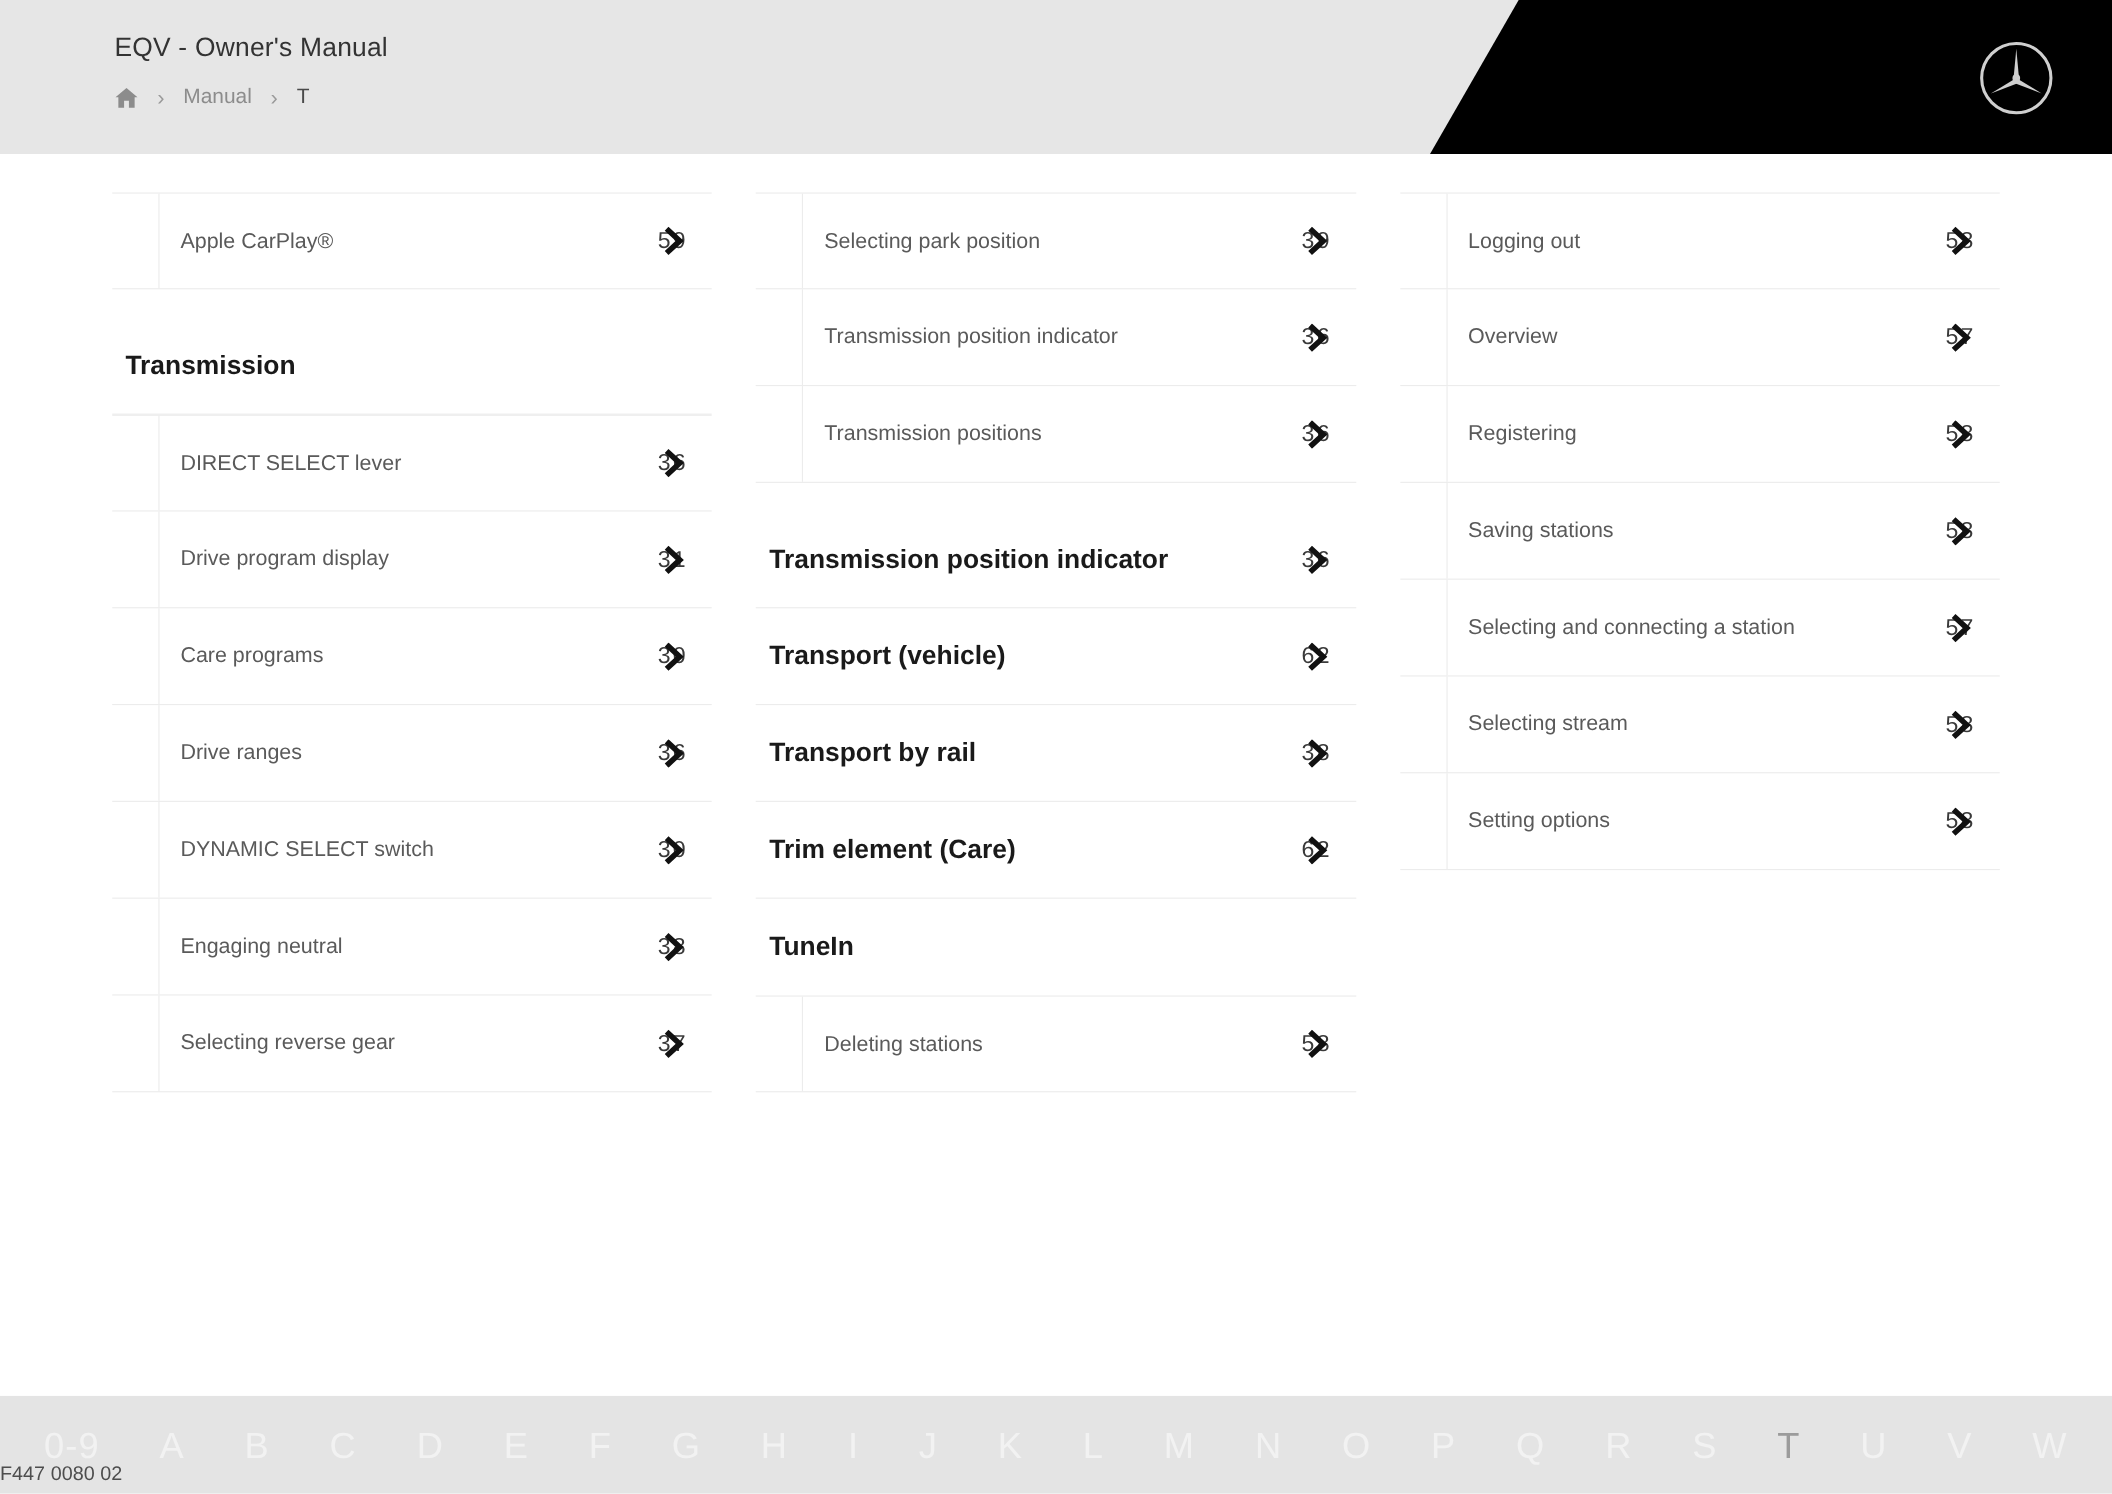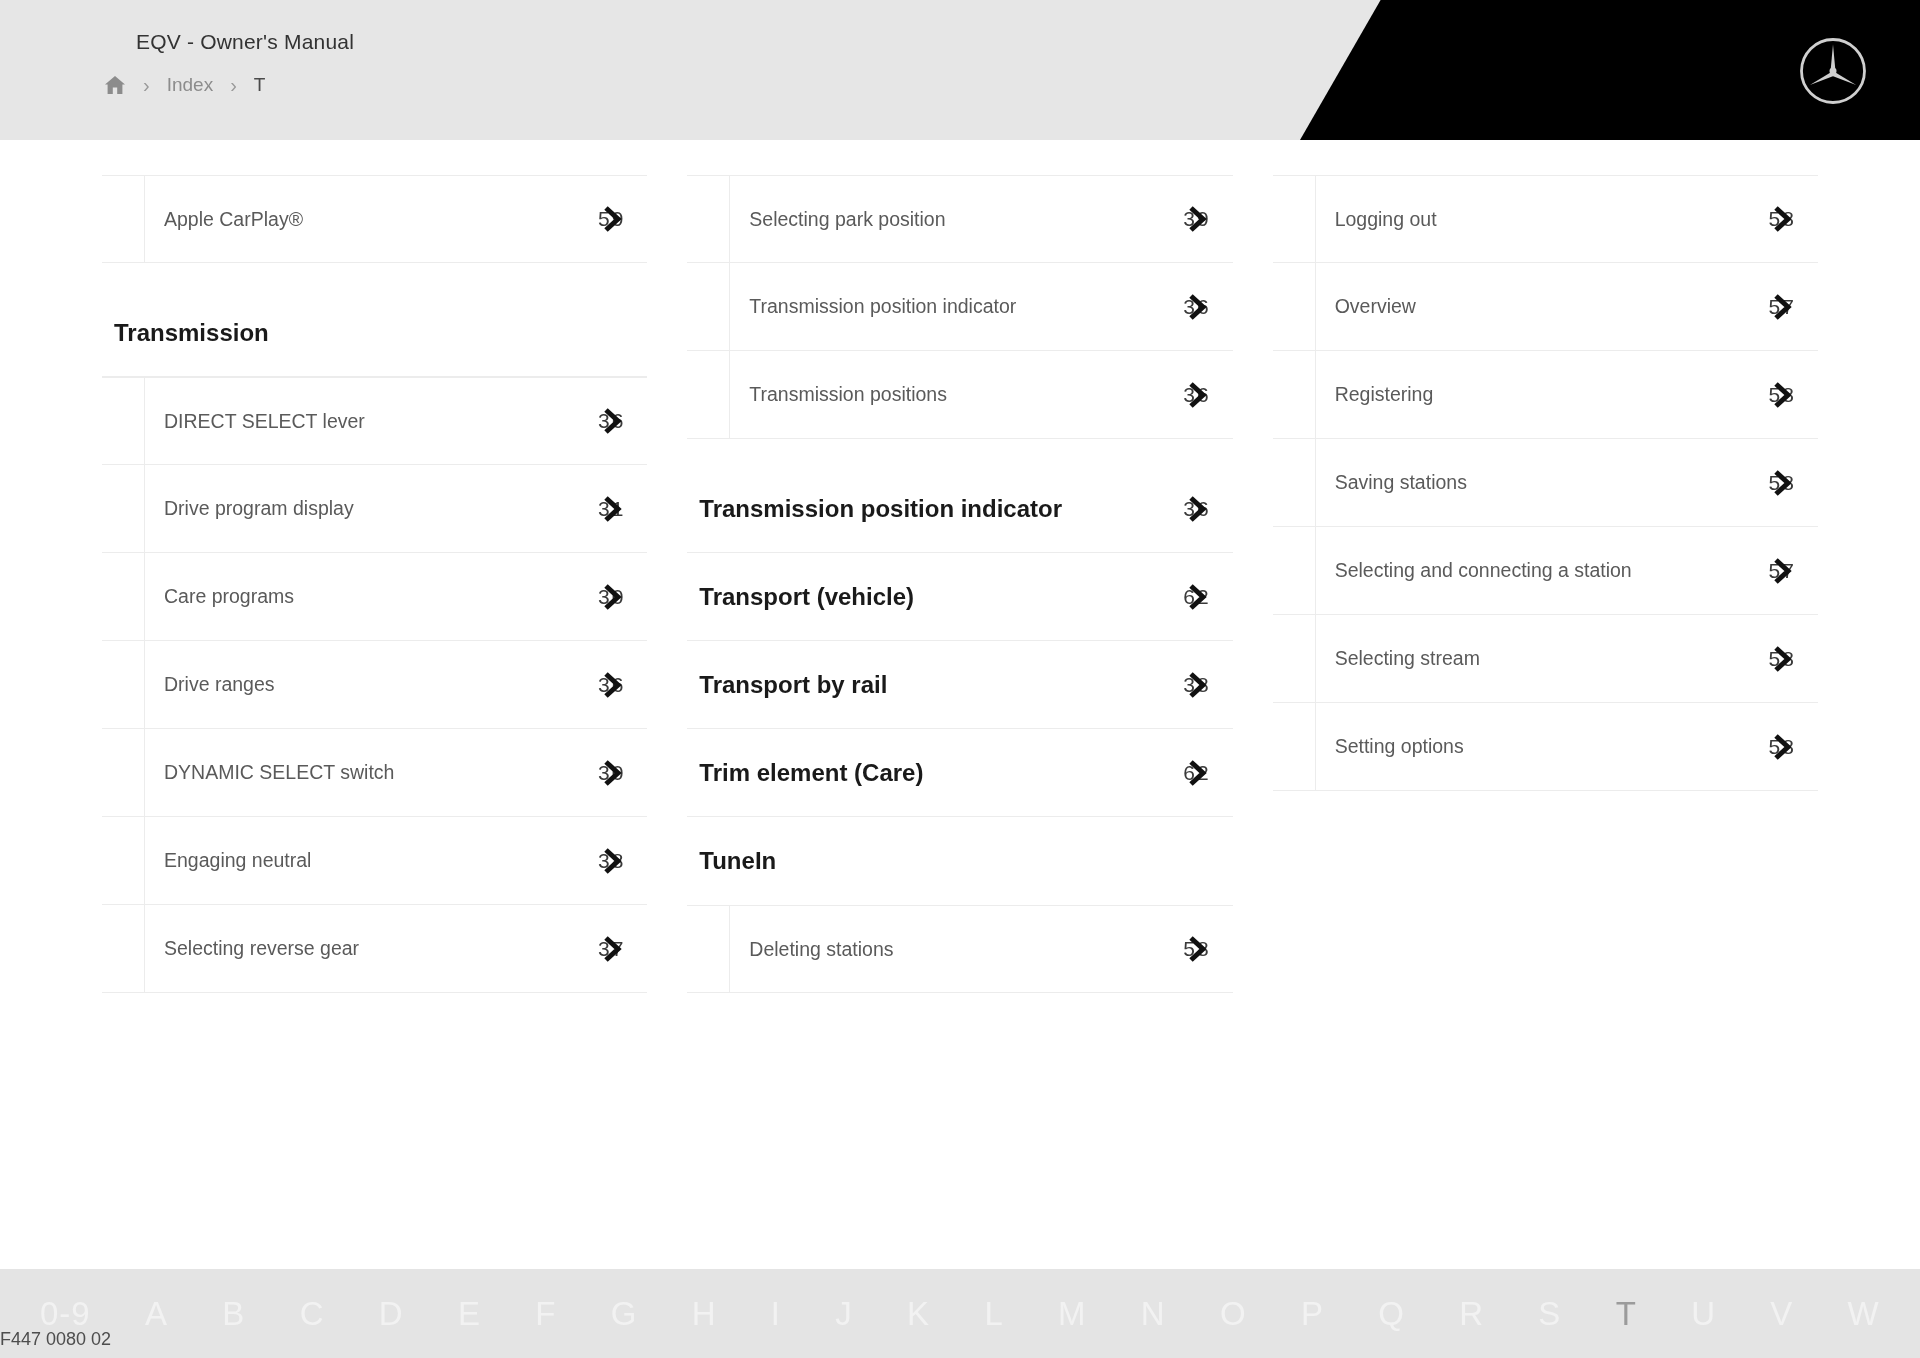--- a/index.html
+++ b/index.html
@@ -22,25 +22,24 @@
     top: 0; right: 0;
     width: 620px; height: 140px;
     background: #000000;
     clip-path: polygon(13% 0, 100% 0, 100% 100%, 0 100%);
   }
   .header-titleblock {
     position: absolute;
     left: 104px; top: 30px;
   }
   .doc-title {
-    font-size: 21px;
+    font-size: 24px;
     color: #333333;
     letter-spacing: .2px;
     white-space: nowrap;
-    margin-left: 32px;
   }
   .breadcrumb {
     display: flex;
     align-items: center;
     margin-top: 20px;
     gap: 17px;
   }
   .bc-home svg { display: block; }
   .bc-sep {
     font-size: 20px;
@@ -180,21 +179,21 @@
   <div class="header-titleblock">
     <div class="doc-title">EQV - Owner's Manual</div>
 
     <div class="breadcrumb">
       <span class="bc-home">
         <svg width="22" height="20" viewBox="0 0 22 20" aria-hidden="true">
           <path d="M11 1 L21 9.5 L18.4 9.5 L18.4 19 L13.2 19 L13.2 12.6 L8.8 12.6 L8.8 19 L3.6 19 L3.6 9.5 L1 9.5 Z" fill="#8c8c8c"></path>
         </svg>
       </span>
       <span class="bc-sep">›</span>
-      <span class="bc-item">Index</span>
+      <span class="bc-item">Manual</span>
       <span class="bc-sep">›</span>
       <span class="bc-item current">T</span>
     </div>
   </div>
 
   <span class="star-logo">
     <svg width="70" height="70" viewBox="0 0 100 100" aria-hidden="true">
       <circle cx="50" cy="50" r="45" fill="none" stroke="#cfcfcf" stroke-width="4"></circle>
       <g fill="#cfcfcf">
         <path d="M50 12 L53.5 50 L46.5 50 Z"></path>

